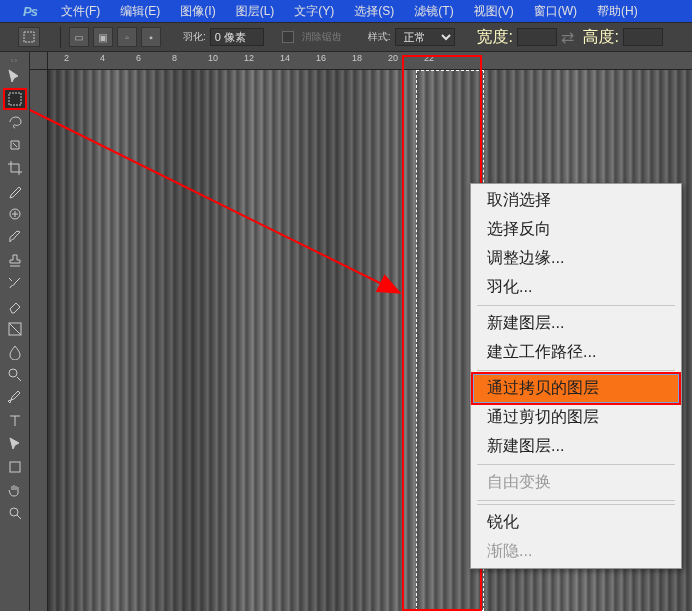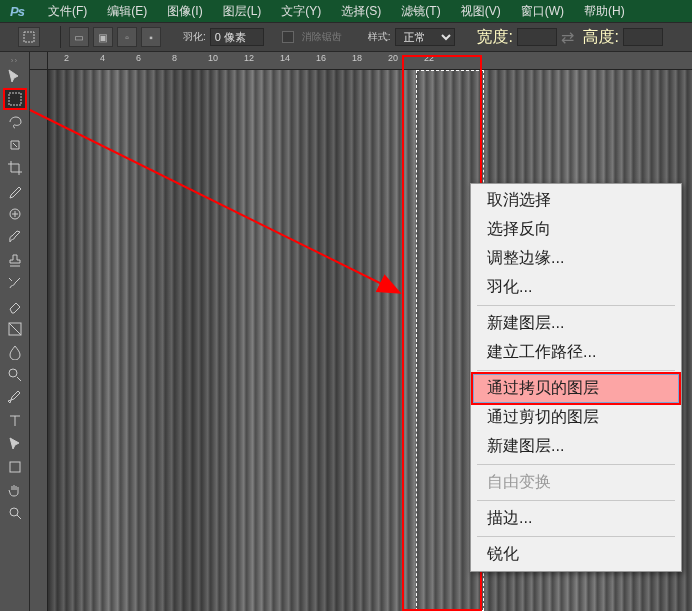--- a/index.html
+++ b/index.html
@@ -1,17 +1,17 @@
 <!DOCTYPE html>
 <html><head>
 <meta charset="utf-8">
 <style>
   * { margin: 0; padding: 0; box-sizing: border-box; font-family: "Microsoft YaHei", sans-serif; }
   body { background: #535353; width: 692px; height: 611px; overflow: hidden; position: relative; }
-  .menubar { background: #14532d; height: 22px; display: flex; align-items: center; padding-left: 4px; }
+  .menubar { background: #1d4ed8; height: 22px; display: flex; align-items: center; padding-left: 17px; }
   .app-logo { width: 26px; height: 18px; display: inline-flex; align-items: center; justify-content: center; color: #8cc0e0; font-weight: bold; font-size: 13px; margin-right: 8px; font-style: italic; letter-spacing: -1px; }
   .menubar-item { color: #e0e0e0; font-size: 12px; padding: 0 10px; cursor: default; }
   .optionsbar { background: #424242; height: 30px; display: flex; align-items: center; border-top: 1px solid #282828; border-bottom: 1px solid #282828; padding-left: 18px; }
   .tool-indicator { width: 22px; height: 20px; background: #535353; border: 1px solid #333; display: flex; align-items: center; justify-content: center; margin-right: 14px; }
   .tool-indicator svg { width: 12px; height: 12px; }
   .opt-divider { width: 1px; height: 22px; background: #282828; margin: 0 6px; }
   .opt-btn { width: 20px; height: 20px; background: #535353; border: 1px solid #333; margin: 0 2px; display: flex; align-items: center; justify-content: center; font-size: 10px; color: #bbb; }
   .opt-label { color: #d0d0d0; font-size: 10px; margin: 0 4px; }
   .opt-input { width: 54px; height: 18px; background: #393939; border: 1px solid #282828; color: #e0e0e0; font-size: 11px; padding: 0 4px; }
   .opt-check { width: 12px; height: 12px; border: 1px solid #666; background: #393939; margin-right: 4px; }
@@ -35,21 +35,21 @@
 
   .canvas { position: absolute; left: 18px; top: 18px; right: 0; bottom: 0; background: repeating-linear-gradient(90deg,#3a3a3a 0px,#666 1px,#444 2px,#777 3px,#555 4px,#888 5px,#666 6px,#999 7px,#4a4a4a 8px,#707070 9px); }
   .canvas::before { content:""; position:absolute; inset:0; background: linear-gradient(90deg, rgba(0,0,0,0.35) 0%, rgba(0,0,0,0) 10%, rgba(0,0,0,0.3) 22%, rgba(0,0,0,0) 32%, rgba(0,0,0,0.25) 44%, rgba(0,0,0,0) 56%, rgba(0,0,0,0.15) 70%, rgba(0,0,0,0) 82%, rgba(0,0,0,0.2) 100%); }
   .selection { position: absolute; border: 1px dashed #000; outline: 1px dashed #fff; outline-offset: -1px; }
   .marquee-highlight { position: absolute; border: 2px solid #ff0000; pointer-events: none; }
   .arrow-line { position: absolute; pointer-events: none; }
 
   .context-menu { position: absolute; background: #f0f0f0; border: 1px solid #999; box-shadow: 2px 2px 6px rgba(0,0,0,0.4); width: 212px; z-index: 10; padding: 2px; }
   .ctx-item { font-size: 16px; color: #222; padding: 4px 14px; cursor: default; }
   .ctx-item.disabled { color: #999; }
-  .ctx-item.highlighted { background: #fca5a5; border: 1px solid #7aa6d6; padding: 3px 13px; }
+  .ctx-item.highlighted { background: #f97316; border: 1px solid #7aa6d6; padding: 3px 13px; }
   .ctx-sep { height: 1px; background: #c8c8c8; margin: 3px 4px; }
   .ctx-highlight-box { border: 2px solid #ff0000; margin: -2px; }
 </style>
 </head>
 <body>
 
 <div class="menubar">
   <span class="app-logo">Ps</span>
   <span class="menubar-item">文件(F)</span>
   <span class="menubar-item">编辑(E)</span>
@@ -246,16 +246,16 @@
     <div class="ctx-item">建立工作路径...</div>
     <div class="ctx-sep"></div>
     <div class="ctx-highlight-box">
       <div class="ctx-item highlighted">通过拷贝的图层</div>
     </div>
     <div class="ctx-item">通过剪切的图层</div>
     <div class="ctx-item">新建图层...</div>
     <div class="ctx-sep"></div>
     <div class="ctx-item disabled">自由变换</div>
     <div class="ctx-sep"></div>
-    <div class="ctx-item">描边...</div>
     <div class="ctx-sep"></div>
     <div class="ctx-item">锐化</div>
+    <div class="ctx-item disabled">渐隐...</div>
   </div>
 
 </body></html>

